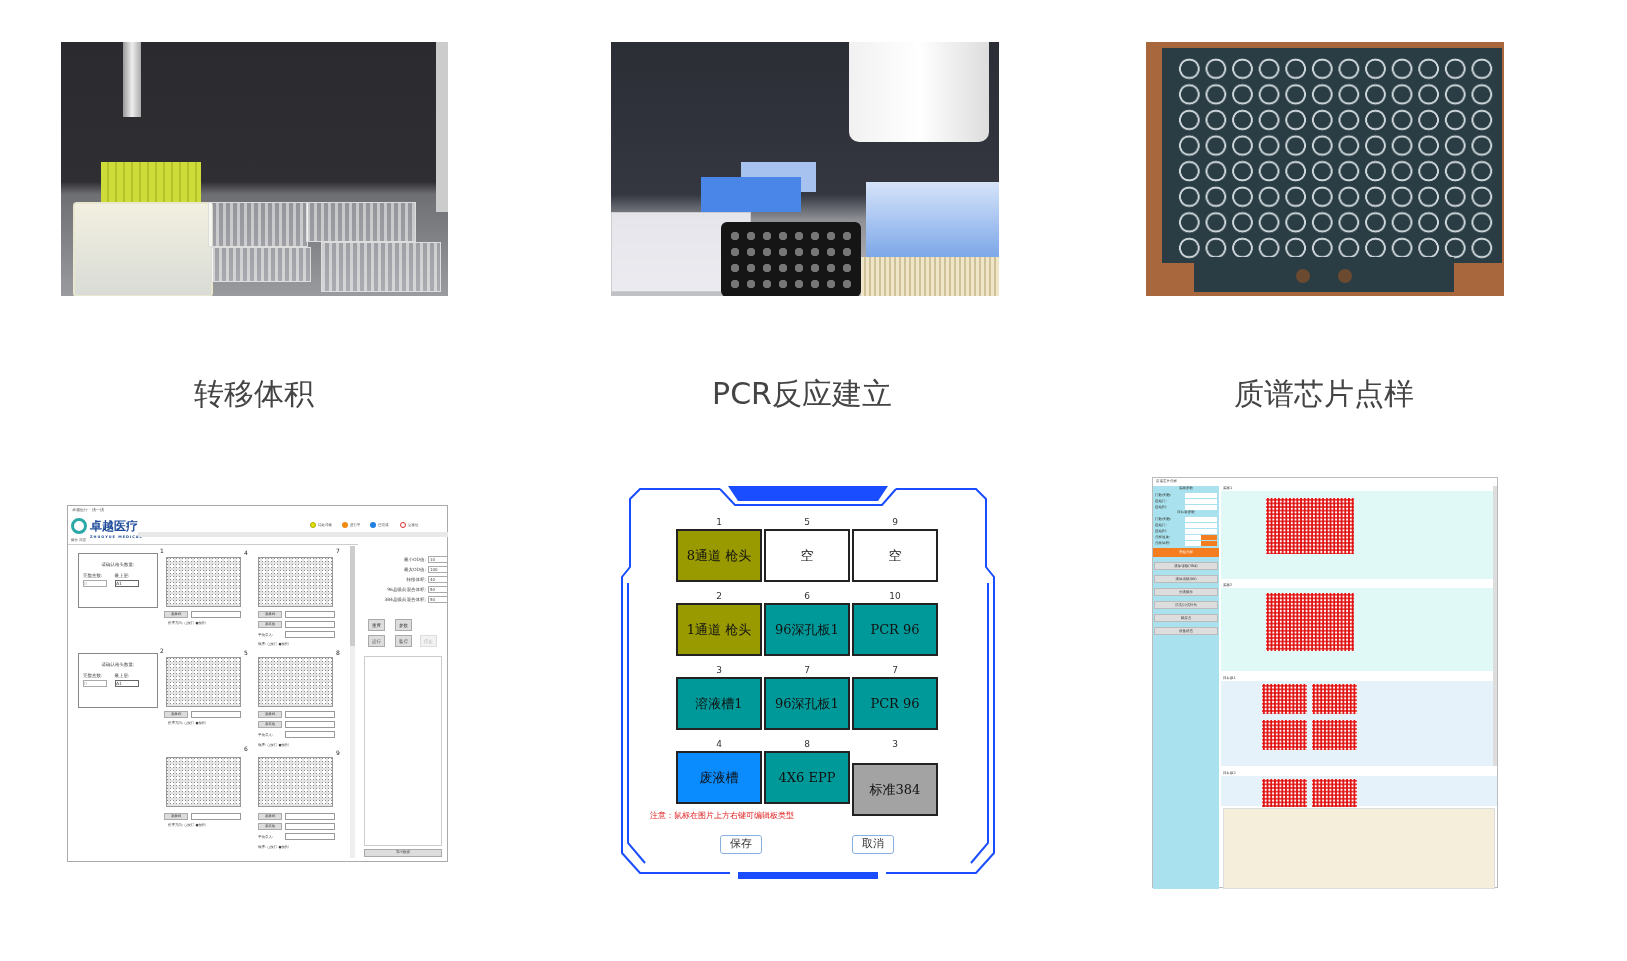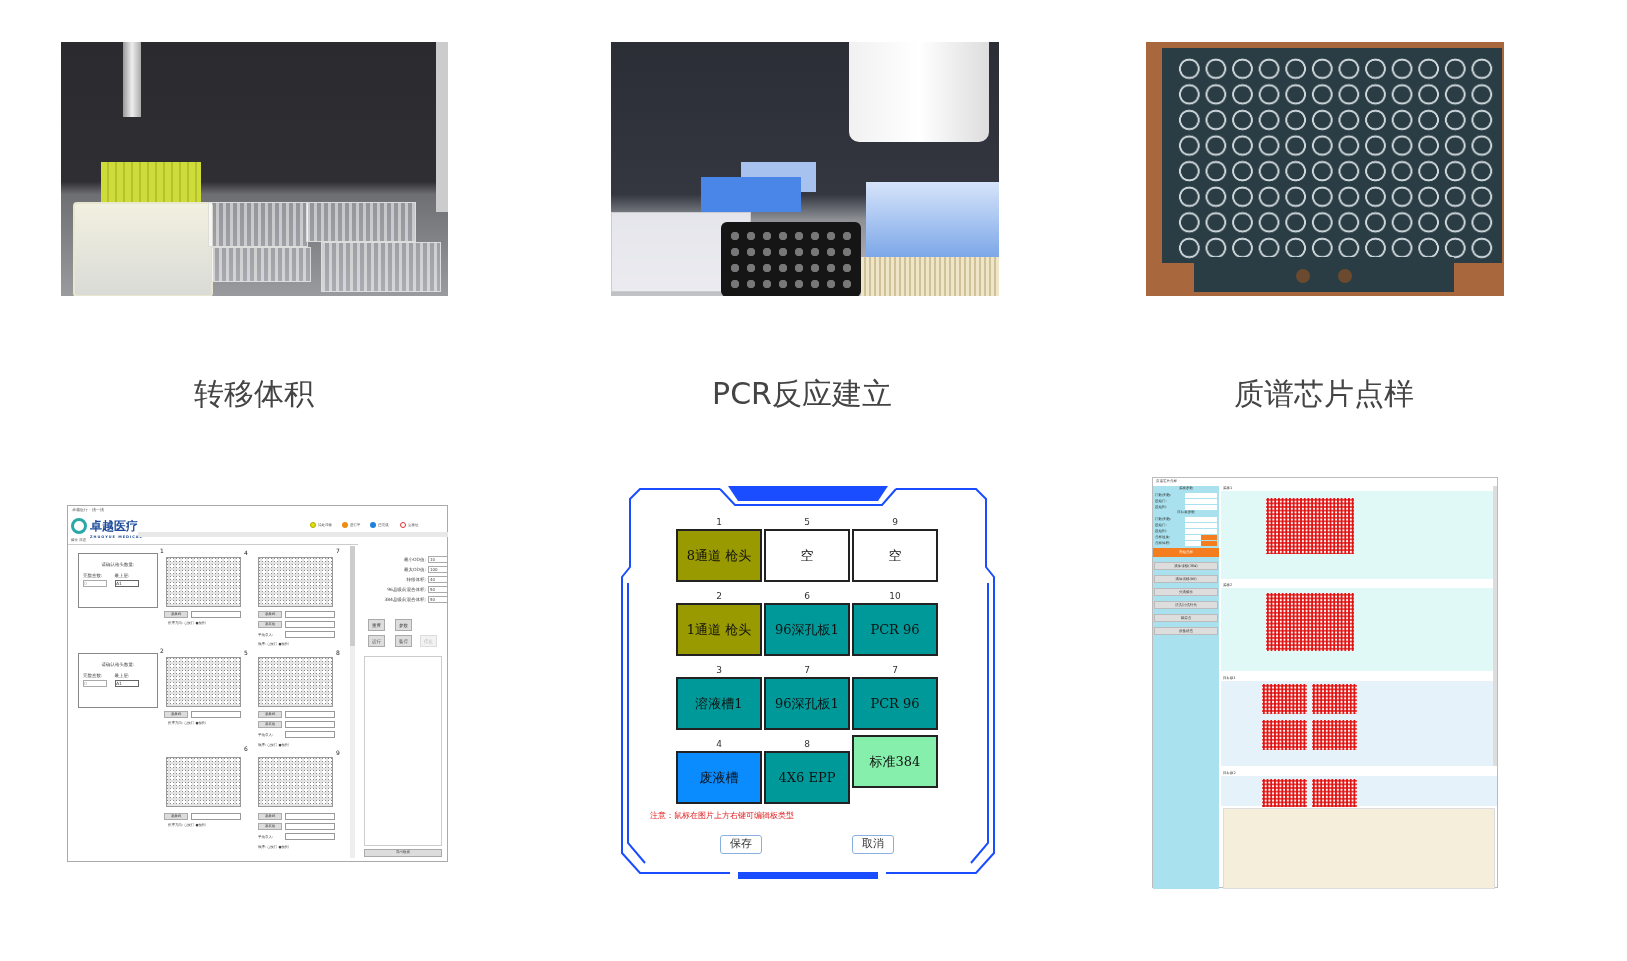--- a/index.html
+++ b/index.html
@@ -268,21 +268,21 @@
   <div class="tn" style="left:144px;top:256px">8</div>
   <div class="tile" style="left:144px;top:268px;background:#009999">4X6 EPP</div>
 
   <div class="tn" style="left:232px;top:34px">9</div>
   <div class="tile" style="left:232px;top:46px;background:#fff">空</div>
   <div class="tn" style="left:232px;top:108px">10</div>
   <div class="tile" style="left:232px;top:120px;background:#009999">PCR 96</div>
   <div class="tn" style="left:232px;top:182px">7</div>
   <div class="tile" style="left:232px;top:194px;background:#009999">PCR 96</div>
   <div class="tn" style="left:232px;top:256px">3</div>
-  <div class="tile" style="left:232px;top:252px;background:#86efac">标准384</div>
+  <div class="tile" style="left:232px;top:280px;background:#a3a3a3">标准384</div>
 
   <div class="note">注意：鼠标在图片上方右键可编辑板类型</div>
   <div class="btn" style="left:100px;top:352px">保存</div>
   <div class="btn" style="left:232px;top:352px">取消</div>
 </div>
 
 <div id="s3">
   <div style="height:8px;padding:1px 3px">质谱芯片点样</div>
   <div class="side">
     <div class="hdr">源板参数</div>

